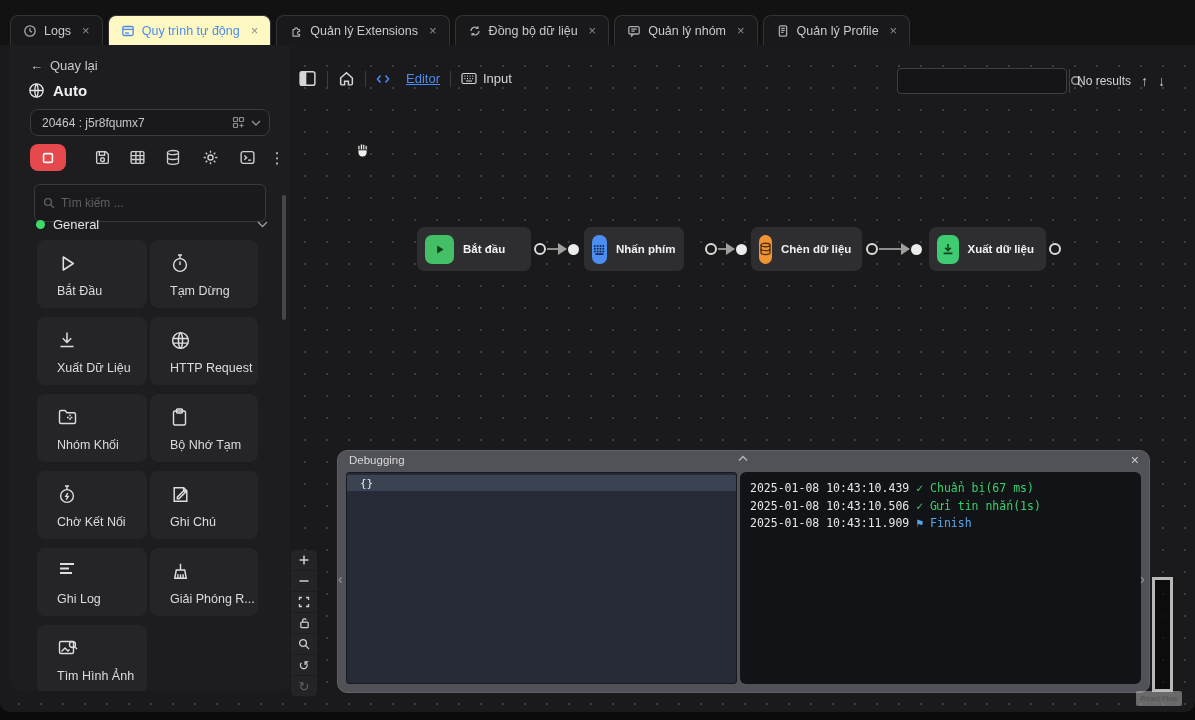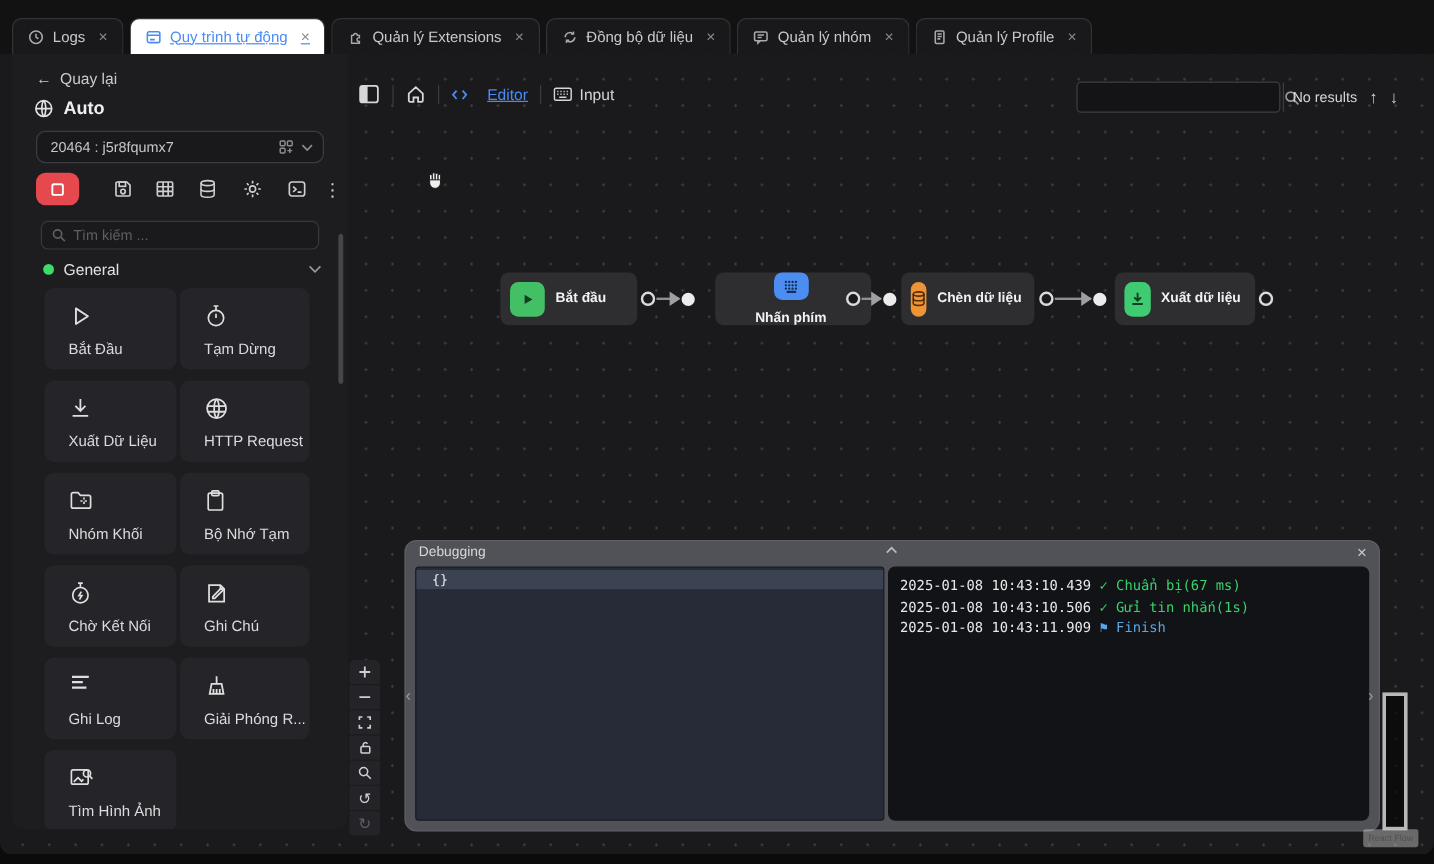--- a/index.html
+++ b/index.html
@@ -7,21 +7,21 @@
     font-family:"Liberation Sans", sans-serif; }
   svg { display:block; }
 
   
   .tabbar { position:absolute; left:0; top:0; width:1195px; height:45px;
     background:#121213; display:flex; align-items:flex-end; padding:0 0 0 10px; }
   .tab { height:30px; display:flex; align-items:center; gap:7px; padding:0 12px;
     background:#19191b; border:1px solid #333336; border-bottom:none;
     border-radius:8px 8px 0 0; margin-right:5px; color:#c9c9cb; font-size:12.5px;
     white-space:nowrap; cursor:default;justify-content:flex-end; }
-  .tab.active { background:#ffffff; color:#4a8bf5;text-decoration:underline; }
+  .tab.active { background:#fef9c3; color:#4a8bf5; }
   .tab .ticon { width:14px; height:14px; color:#a9a9ac; }
   .tab.active .ticon { color:#4a8bf5; }
   .tab-close { color:#8b8b8e; font-size:13px; margin-left:4px; line-height:1; }
 
   
   .content { position:absolute; left:0; top:45px; width:1195px; height:667px;
     background:#1a1a1c; border-radius:0 0 10px 10px;
     background-image:radial-gradient(circle, #3d3d40 1px, transparent 1.2px);
     background-size:22px 22px; background-position:8px 10px; }
 
@@ -40,21 +40,21 @@
   .dd-ic { color:#8e8e92; display:flex; align-items:center; gap:6px; }
   .tool-row { position:absolute; left:20px; top:99px; height:27px; width:244px; }
   .stop-btn { position:absolute; left:0; top:0; width:36px; height:27px;
     background:#e5484d; border-radius:8px; display:flex; align-items:center;
     justify-content:center; }
   .tool-btn { position:absolute; top:0; width:26px; height:27px; display:flex;
     align-items:center; justify-content:center; color:#cfcfd2; }
   .kebab { font-size:15px; color:#cfcfd2; }
   .search-box { position:absolute; left:24px; top:139px; width:232px; height:24px;
     background:#1a1a1d; border:1px solid #39393d; border-radius:6px;
-    display:flex; align-items:center; padding:4px 8px; gap:6px; }
+    display:flex; align-items:center; padding:18px 8px; gap:6px; }
   .search-box input { flex:1; background:transparent; border:none; outline:none;
     color:#d5d5d8; font-size:12px; font-family:"Liberation Sans",sans-serif; }
   .search-box input::placeholder { color:#5e5e63; }
   .section-row { position:absolute; left:26px; top:170px; width:232px; height:18px;
     display:flex; align-items:center; gap:8px; color:#e2e2e4; font-size:13px; }
   .status-dot { width:9px; height:9px; border-radius:50%; }
   .section-row .chev { margin-left:auto; color:#9a9a9e; }
   .cards { position:absolute; left:27px; top:195px; display:grid;
     grid-template-columns:110px 108px; grid-auto-rows:68px; gap:9px 3px; }
   .card { background:#252529; border-radius:8px; position:relative; cursor:grab; }
@@ -271,21 +271,21 @@
       <svg width="13" height="13" viewBox="0 0 14 14">
           <path d="M4.5 2.8v8.4l7-4.2z" fill="rgba(8,40,18,0.85)"></path>
         </svg>
     </span>
     <span class="node-label">Bắt đầu</span>
   </div>
   <span class="ring" style="left:534px;"></span>
   <span class="edge" style="left:547px; width:19px;"></span>
   <span class="pdot" style="left:568px;"></span>
 
-  <div class="node" style="left:596px; width:130px;flex-direction:column;">
+  <div class="node" style="left:584px; width:100px;">
     <span class="node-icon" style="background: rgb(75, 141, 240);">
       <svg width="15" height="13" viewBox="0 0 16 14" fill="none" stroke="rgba(10,25,60,0.85)" stroke-width="1.5">
           <path d="M3 3.2h.1M6 3.2h.1M9 3.2h.1M12 3.2h.1M3 6.2h.1M6 6.2h.1M9 6.2h.1M12 6.2h.1M3 9.2h.1M6 9.2h.1M9 9.2h.1M12 9.2h.1M4.5 12h7" stroke-linecap="round" stroke-width="2"></path>
         </svg>
     </span>
     <span class="node-label">Nhấn phím</span>
   </div>
   <span class="ring" style="left:705px;"></span>
   <span class="edge" style="left:718px; width:16px;"></span>
   <span class="pdot" style="left:736px;"></span>

